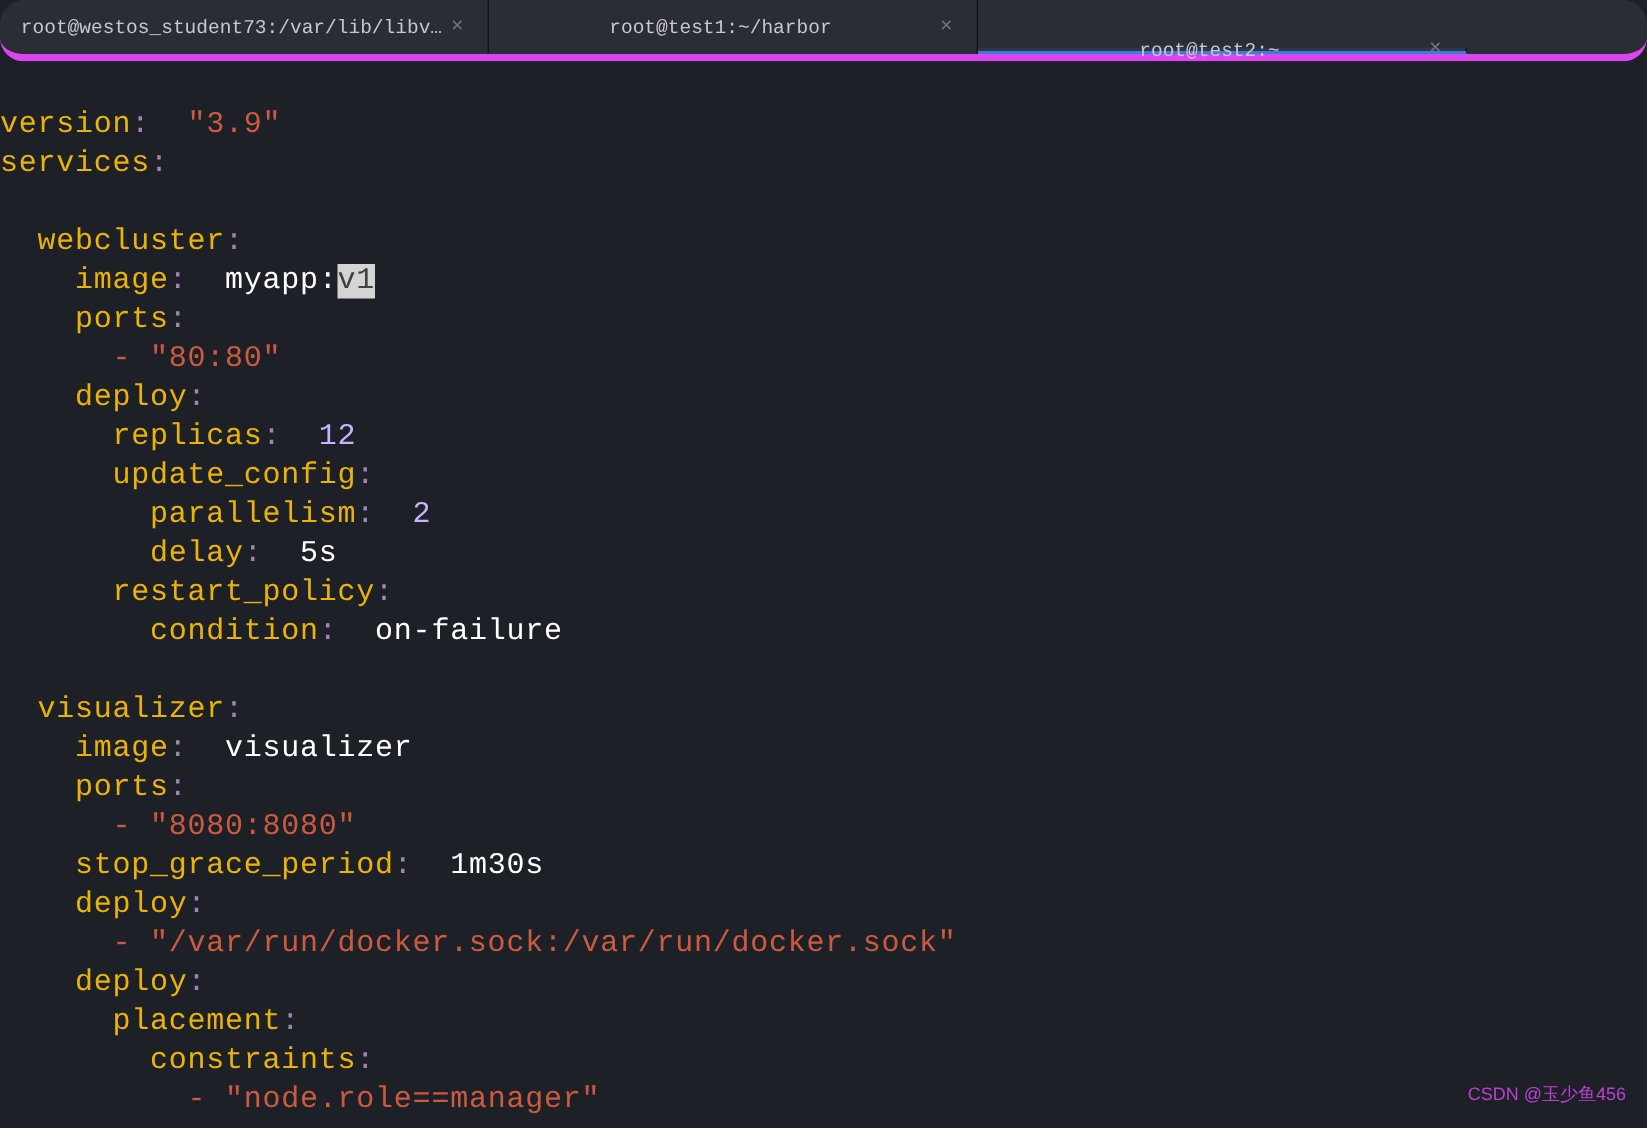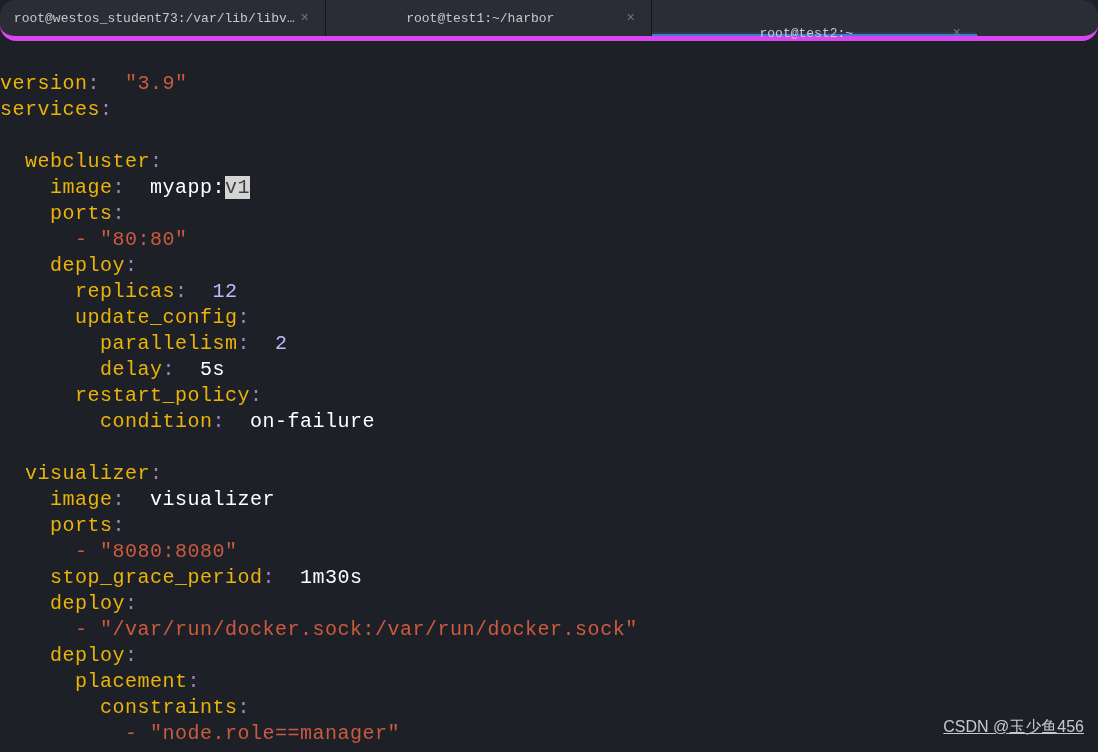--- a/index.html
+++ b/index.html
@@ -64,25 +64,24 @@
     .val { color: #ffffff; }
     .cursor-block {
       background: #d4d4d4;
       color: #404040;
     }
     .tilde { color: #3f5f7a; }
     .watermark {
       position: absolute;
       bottom: 14px;
       right: 14px;
-      font-size: 16px;
-      color: #e5e5e5;
+      font-size: 12px;
+      color: #d946ef;
       font-family: sans-serif;
       opacity: 0.85;
-      text-decoration: underline;
     }
   </style>
 </head>
 <body>
 
 <div class="tab-bar">
   <div class="tab">
     <span class="tab-title">root@westos_student73:/var/lib/libv…</span>
     <span class="tab-close">×</span>
   </div>

